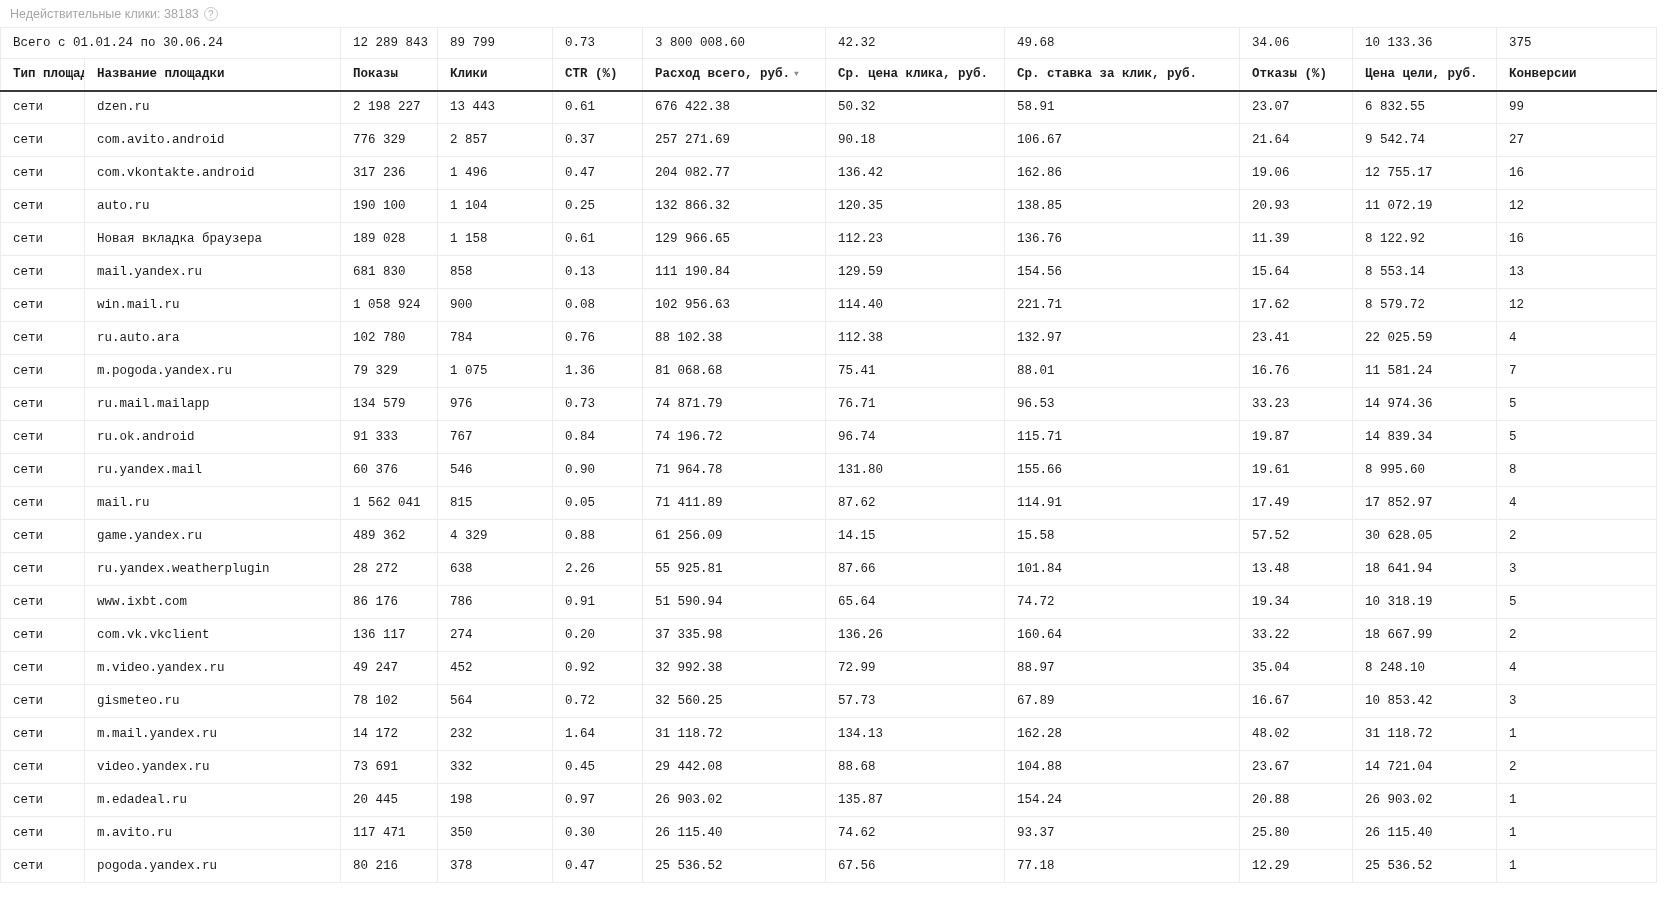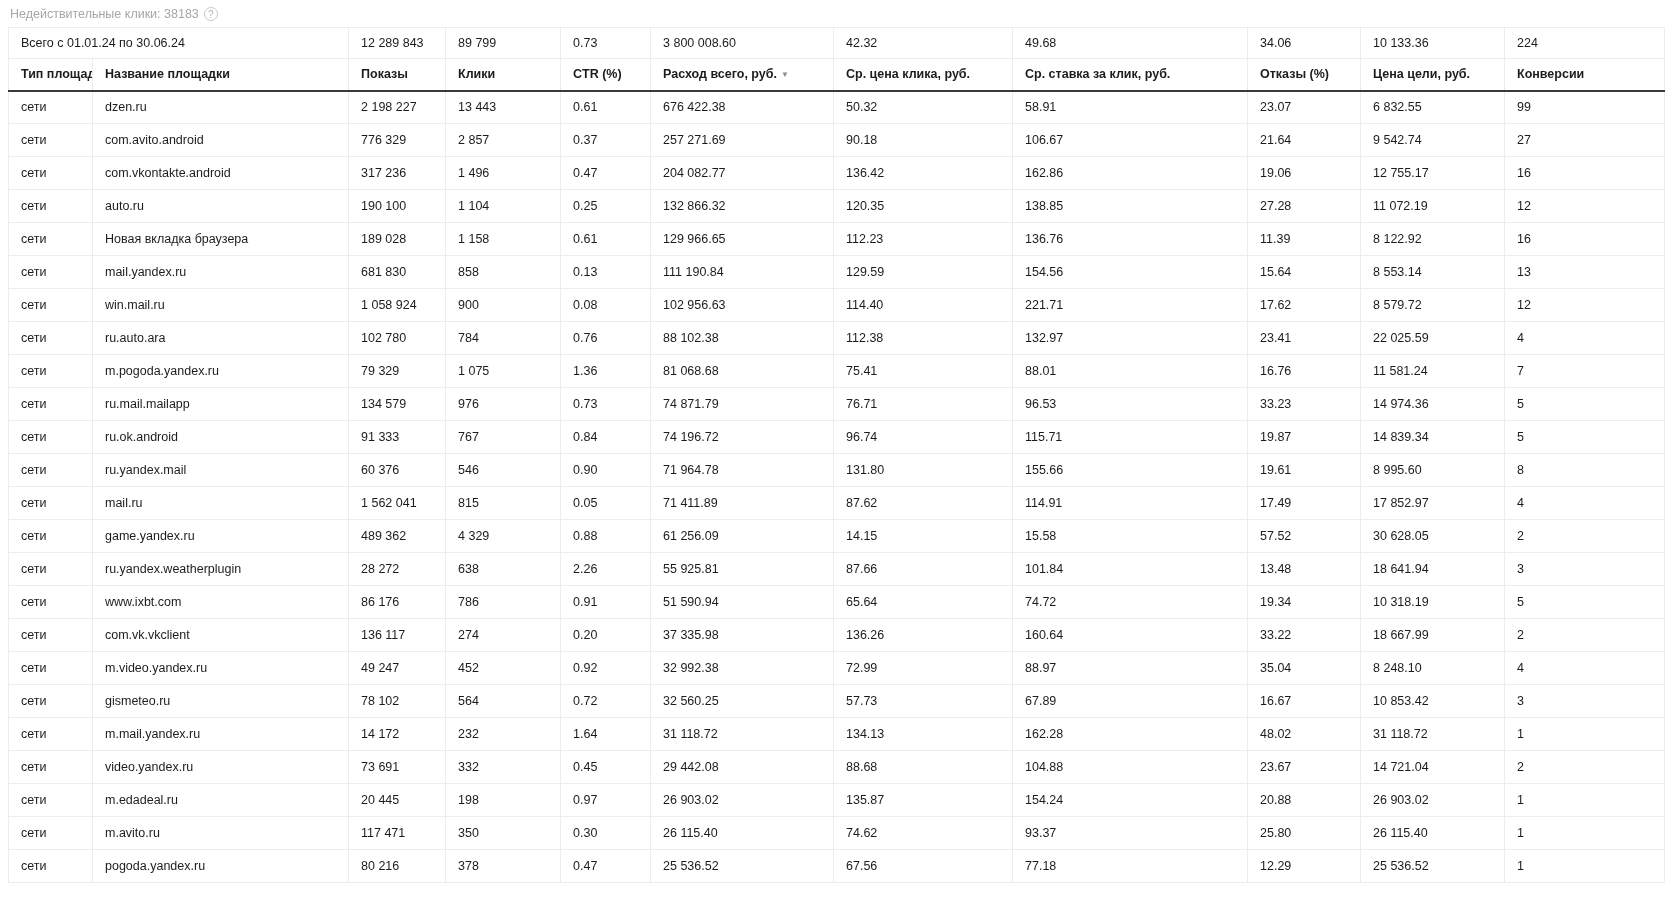--- a/index.html
+++ b/index.html
@@ -24,22 +24,22 @@
     color: #b3b3b3;
     font-size: 10px; line-height: 13px;
     text-align: center;
     cursor: pointer;
     user-select: none;
   }
   table.stats {
     border-collapse: collapse;
     table-layout: fixed;
     width: 1656px;
-    margin-left: 8px;
     font-size: 12.5px;
+    font-family: Liberation Mono, monospace;
   }
   table.stats td, table.stats th {
     border: 1px solid #ececec;
     padding: 0 12px;
     white-space: nowrap;
     overflow: hidden;
     font-weight: normal;
     text-align: left;
     height: 33px;
   }
@@ -86,21 +86,21 @@
       <tr class="totals-row">
           <td colspan="2">Всего с 01.01.24 по 30.06.24</td>
           <td class="num">12 289 843</td>
           <td class="num">89 799</td>
           <td class="num">0.73</td>
           <td class="num">3 800 008.60</td>
           <td class="num">42.32</td>
           <td class="num">49.68</td>
           <td class="num">34.06</td>
           <td class="num">10 133.36</td>
-          <td class="num">224</td>
+          <td class="num">375</td>
         </tr>
       <tr class="header-row">
           <th><span>Тип площадки</span></th>
           <th><span>Название площадки</span></th>
           <th class="num"><span>Показы</span></th>
           <th class="num"><span>Клики</span></th>
           <th class="num"><span>CTR (%)</span></th>
           <th class="num"><span>Расход всего, руб.</span><span class="sort-arrow">▼</span></th>
           <th class="num"><span>Ср. цена клика, руб.</span></th>
           <th class="num"><span>Ср. ставка за клик, руб.</span></th>
@@ -151,21 +151,21 @@
         </tr>
         <tr>
           <td>сети</td>
           <td>auto.ru</td>
           <td class="num">190 100</td>
           <td class="num">1 104</td>
           <td class="num">0.25</td>
           <td class="num">132 866.32</td>
           <td class="num">120.35</td>
           <td class="num">138.85</td>
-          <td class="num">27.28</td>
+          <td class="num">20.93</td>
           <td class="num">11 072.19</td>
           <td class="num">12</td>
         </tr>
         <tr>
           <td>сети</td>
           <td>Новая вкладка браузера</td>
           <td class="num">189 028</td>
           <td class="num">1 158</td>
           <td class="num">0.61</td>
           <td class="num">129 966.65</td>

